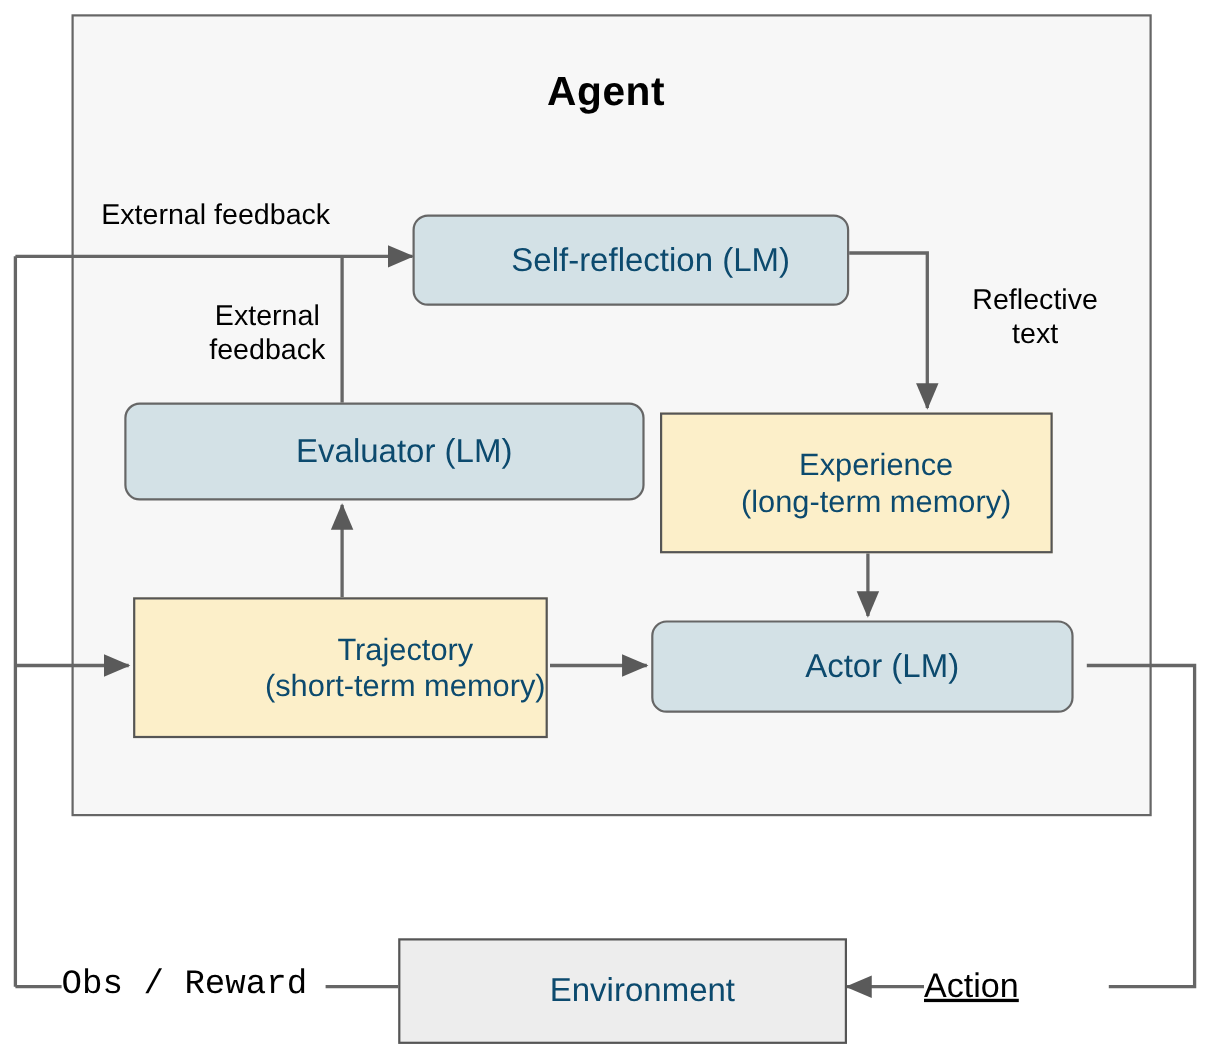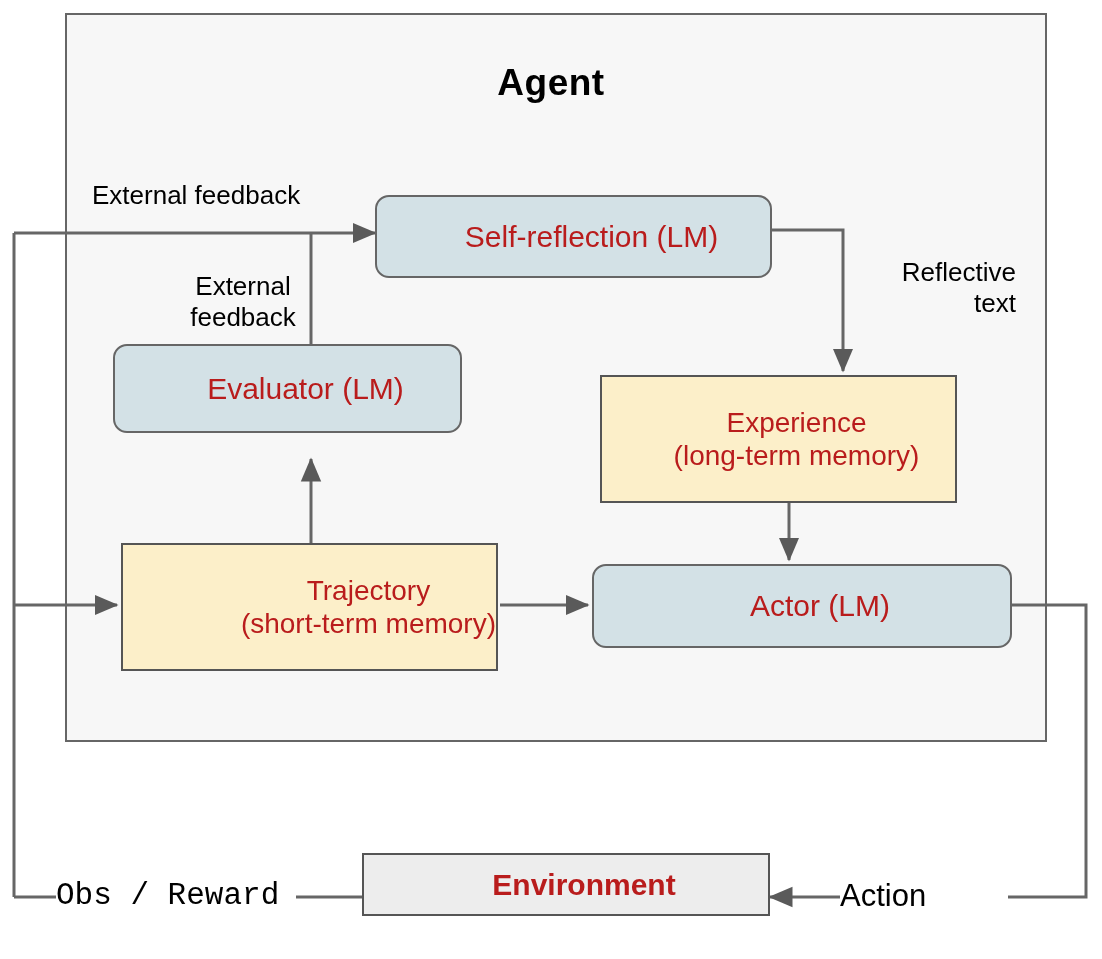--- a/index.html
+++ b/index.html
@@ -47,21 +47,21 @@
     color: #000000;
     letter-spacing: 0.5px;
   }
   .node {
     position: absolute;
     box-sizing: border-box;
     display: flex;
     align-items: center;
     justify-content: center;
     text-align: center;
-    color: #b91c1c;
+    color: #0c4a6e;
     line-height: 1.18;
     padding-left: 36px;
   }
   .node-blue {
     background: #d3e1e6;
     border: 2px solid #666666;
     border-radius: 14px;
   }
   .node-yellow {
     background: #fcefc9;
@@ -69,63 +69,63 @@
   }
   .node-gray {
     background: #ededed;
     border: 2px solid #555555;
   }
   #node-selfreflection {
     left: 375px; top: 195px; width: 397px; height: 83px;
     font-size: 30px;
   }
   #node-evaluator {
-    left: 113px; top: 344px; width: 349px; height: 89px;
+    left: 113px; top: 366px; width: 473px; height: 89px;
     font-size: 30px;
   }
   #node-experience {
     left: 600px; top: 375px; width: 357px; height: 128px;
     font-size: 28px;
   }
   #node-trajectory {
     left: 121px; top: 543px; width: 377px; height: 128px;
     font-size: 28px;
     justify-content: flex-end;
   }
   #node-actor {
-    left: 592px; top: 564px; width: 420px; height: 84px;
+    left: 592px; top: 564px; width: 384px; height: 84px;
     font-size: 30px;
   }
   #node-environment {
-    left: 362px; top: 853px; width: 408px; height: 63px;
-    font-size: 30px;
-    font-weight: bold;
+    left: 362px; top: 853px; width: 408px; height: 96px;
+    font-size: 30px;
+    font-weight: normal;
   }
   .edge-label {
     position: absolute;
     color: #000000;
     font-size: 26px;
     line-height: 1.2;
     white-space: pre-line;
     text-align: center;
   }
   #label-external {
     left: 92px; top: 180px; text-align: right;
   }
   #label-internal {
     left: 178px; top: 271px; width: 130px; text-align: center;
   }
   #label-reflective {
-    left: 866px; top: 257px; width: 150px; text-align: right;
+    left: 866px; top: 257px; width: 150px; text-align: center;
   }
   #label-obsreward {
     left: 56px; top: 877px; font-size: 31px; font-family: Liberation Mono, monospace;
   }
   #label-action {
-    left: 840px; top: 877px; font-size: 31px;
+    left: 840px; top: 877px; font-size: 31px; text-decoration: underline;
   }
   .node-line2 { display: block; }
 </style>
 </head>
 <body>
 
 <div id="canvas">
 
   <div class="agent-frame"></div>
 

